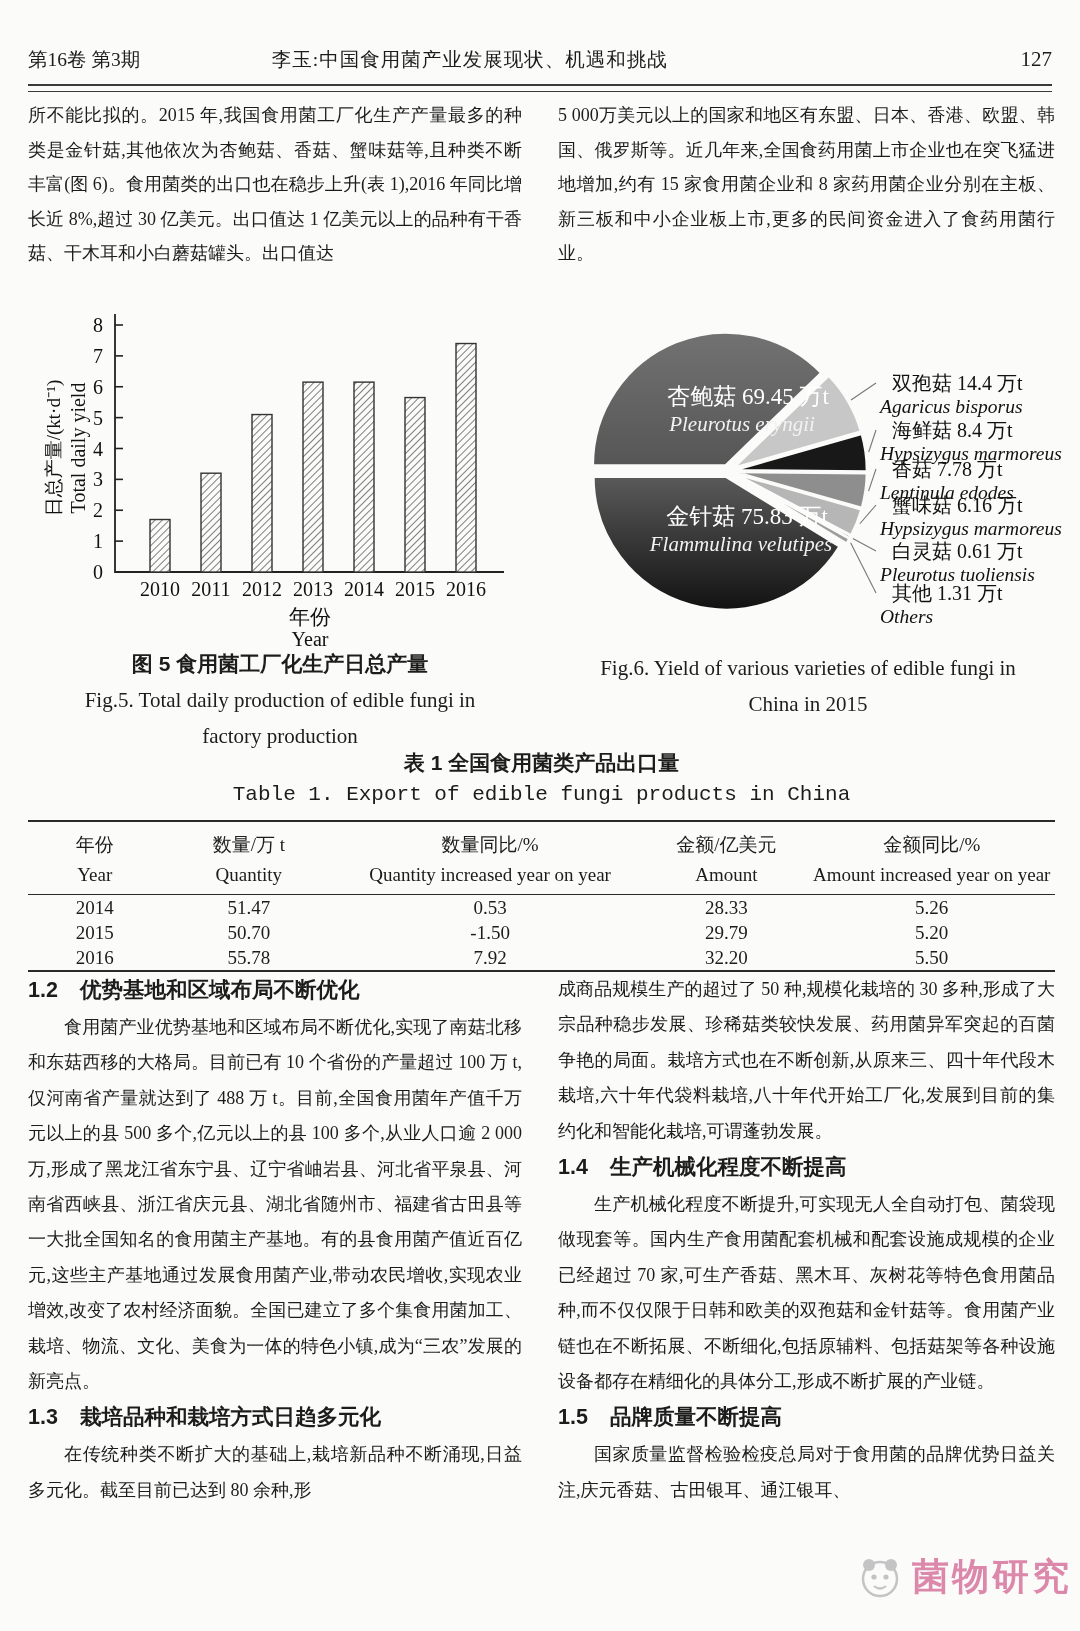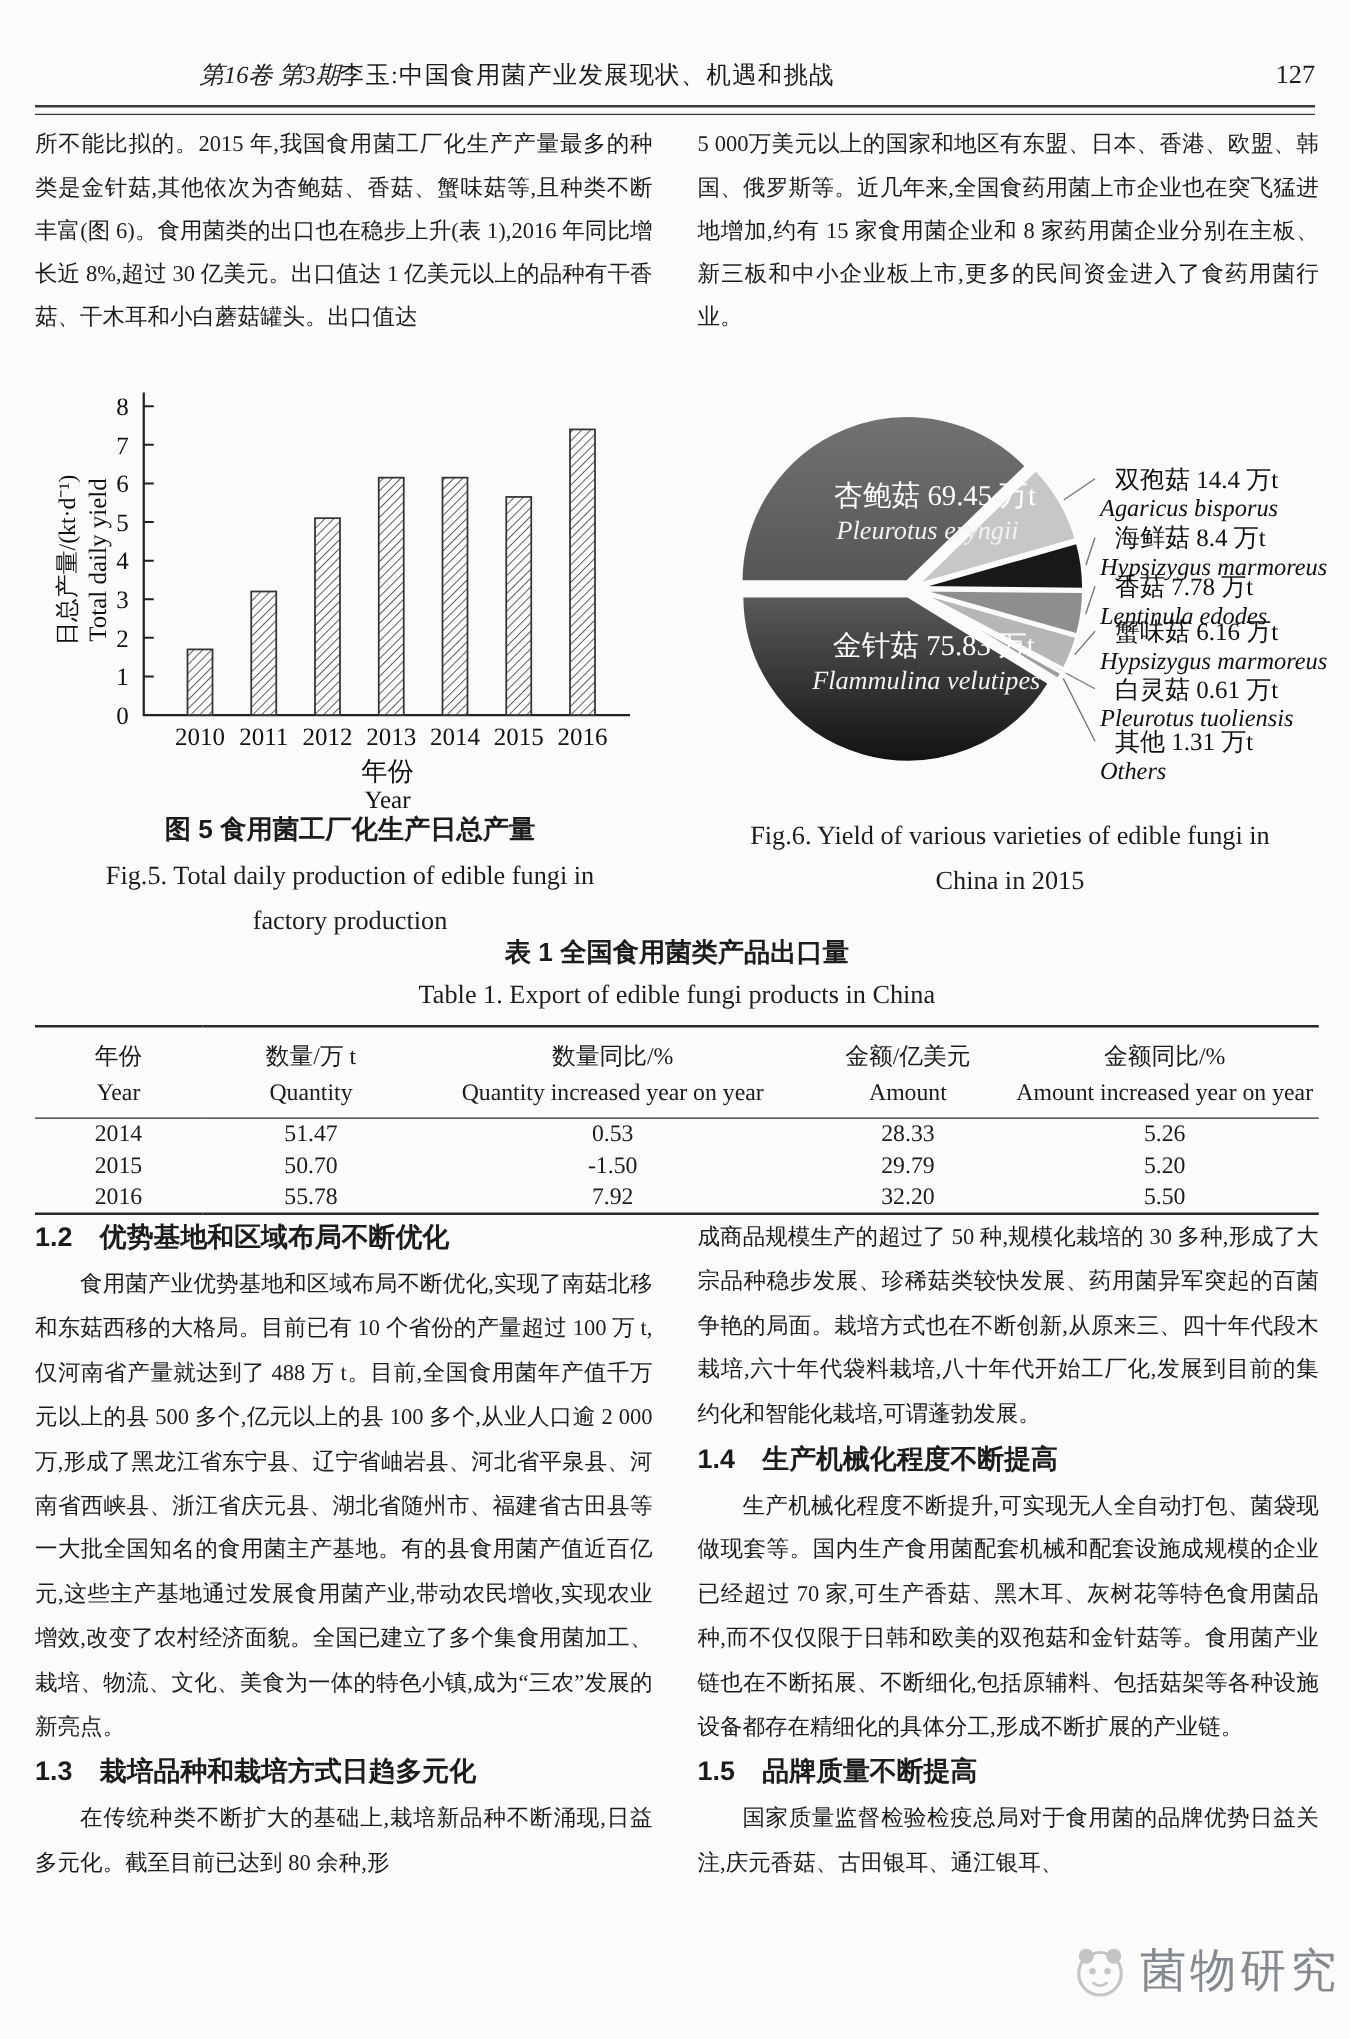--- a/index.html
+++ b/index.html
@@ -1,47 +1,47 @@
 <!DOCTYPE html>
 <html><head>
 <meta charset="utf-8">
 <style>
   html,body{margin:0;padding:0;}
   body{width:1080px;height:1631px;position:relative;overflow:hidden;background:#fbfbfa;
        font-family:"Liberation Serif", serif;color:#1c1c1c;}
   .abs{position:absolute;}
   
   .hdr{left:28px;top:46px;width:1024px;display:flex;align-items:baseline;font-size:19.5px;}
-  .hdr .l{flex:1;text-align:right;font-style:italic;}
+  .hdr .l{flex:1;text-align:left;}
   .hdr .c{flex:2.2;text-align:left;letter-spacing:1px;}
   .hdr .r{flex:1;text-align:right;font-size:21px;}
   .rule2{left:28px;top:84px;width:1024px;height:5px;border-top:2px solid #3a3a3a;border-bottom:1.5px solid #3a3a3a;}
   
   .bp{margin:0;font-size:18px;line-height:34.6px;text-align:justify;}
   .bt .bp{line-height:35.4px;}
   .ind{text-indent:2em;}
   .sh{margin:0 0 1px 0;font-family:"Liberation Sans", sans-serif;font-weight:bold;
       font-size:21.5px;line-height:37px;white-space:nowrap;}
   .sh .no{margin-right:22px;margin-top:20px;}
   
   .cap{text-align:center;}
   .cap-zh{font-family:"Liberation Sans", sans-serif;font-weight:bold;font-size:21px;line-height:32px;margin:0;}
   .cap-en{font-size:21px;line-height:36px;margin:2px auto 0;width:88%;}
   
   .tblwrap{left:28px;top:748px;width:1027px;}
   .tbl-title-zh{text-align:center;font-family:"Liberation Sans", sans-serif;font-weight:bold;font-size:21px;line-height:30px;margin:0;}
-  .tbl-title-en{text-align:center;font-size:21px;line-height:34px;margin:0 0 8px 0;}
+  .tbl-title-en{text-align:center;font-size:21px;line-height:34px;margin:0 0 8px 0;font-family:Liberation Mono, monospace;}
   table{width:100%;border-collapse:collapse;border-top:2.5px solid #2a2a2a;border-bottom:2.5px solid #2a2a2a;}
   th,td{font-weight:normal;text-align:center;padding:0;}
   tr.hz th{font-size:19px;height:36px;vertical-align:bottom;padding-bottom:2px;}
   tr.he th{font-size:19px;height:30px;vertical-align:middle;border-bottom:1.5px solid #2a2a2a;padding-bottom:4px;}
   tr.dr td{font-size:19px;height:25px;}
   
   .wm{left:856px;top:1552px;display:flex;align-items:center;gap:8px;opacity:0.5;pointer-events:none;}
-  .wm-text{font-family:"Liberation Sans", sans-serif;font-weight:normal;font-size:37px;color:#0f172a;letter-spacing:3px;}
+  .wm-text{font-family:"Liberation Sans", sans-serif;font-weight:bold;font-size:37px;color:#be185d;letter-spacing:3px;}
   svg text{font-family:"Liberation Serif", serif;}
 </style>
 </head>
 <body>
 
 <div class="abs hdr">
   <span class="l">第16卷  第3期</span>
   <span class="c">李玉:中国食用菌产业发展现状、机遇和挑战</span>
   <span class="r">127</span>
 </div>

